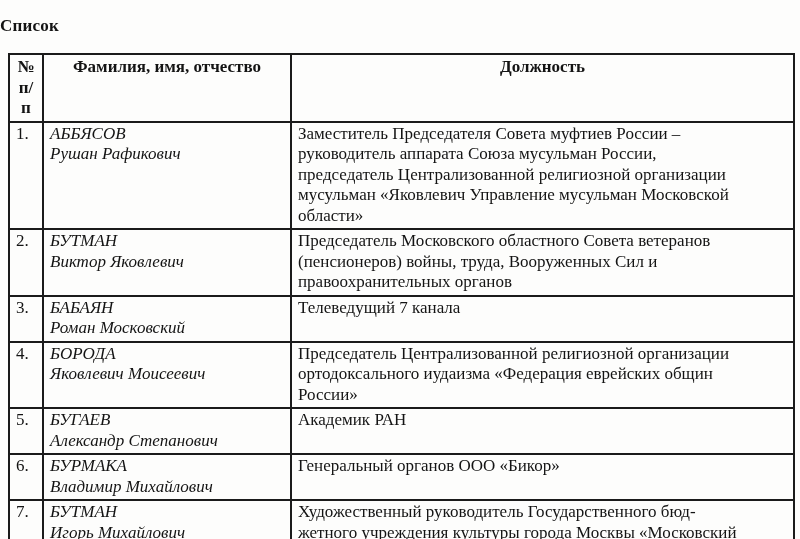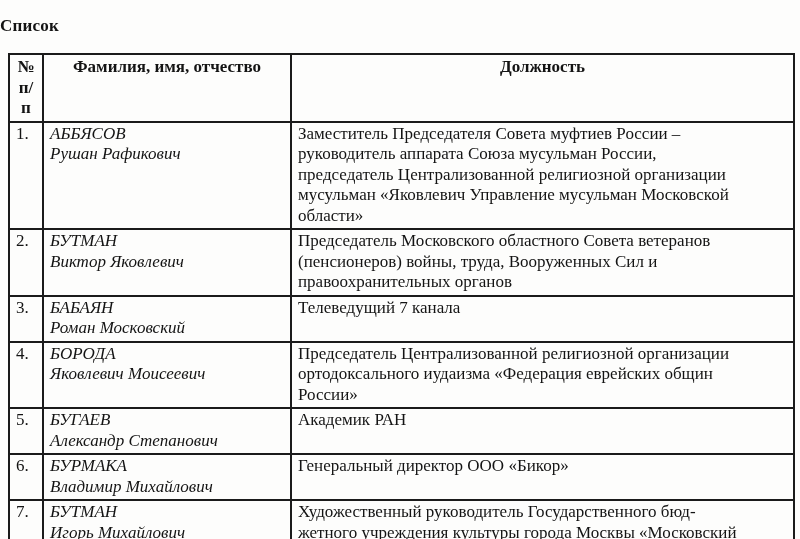--- a/index.html
+++ b/index.html
@@ -124,21 +124,21 @@
       <tr>
         <td class="cell-num">5.</td>
         <td class="cell-name">БУГАЕВ
 Александр Степанович</td>
         <td class="cell-pos">Академик РАН</td>
       </tr>
       <tr>
         <td class="cell-num">6.</td>
         <td class="cell-name">БУРМАКА
 Владимир Михайлович</td>
-        <td class="cell-pos">Генеральный директор ООО «Бикор»</td>
+        <td class="cell-pos">Генеральный органов ООО «Бикор»</td>
       </tr>
       <tr>
         <td class="cell-num">7.</td>
         <td class="cell-name">БУТМАН
 Игорь Михайлович</td>
         <td class="cell-pos">Художественный руководитель Государственного бюд-
 жетного учреждения культуры города Москвы «Московский
 джазовый оркестр под управлением И. Бутмана»</td>
       </tr>
     </tbody>

